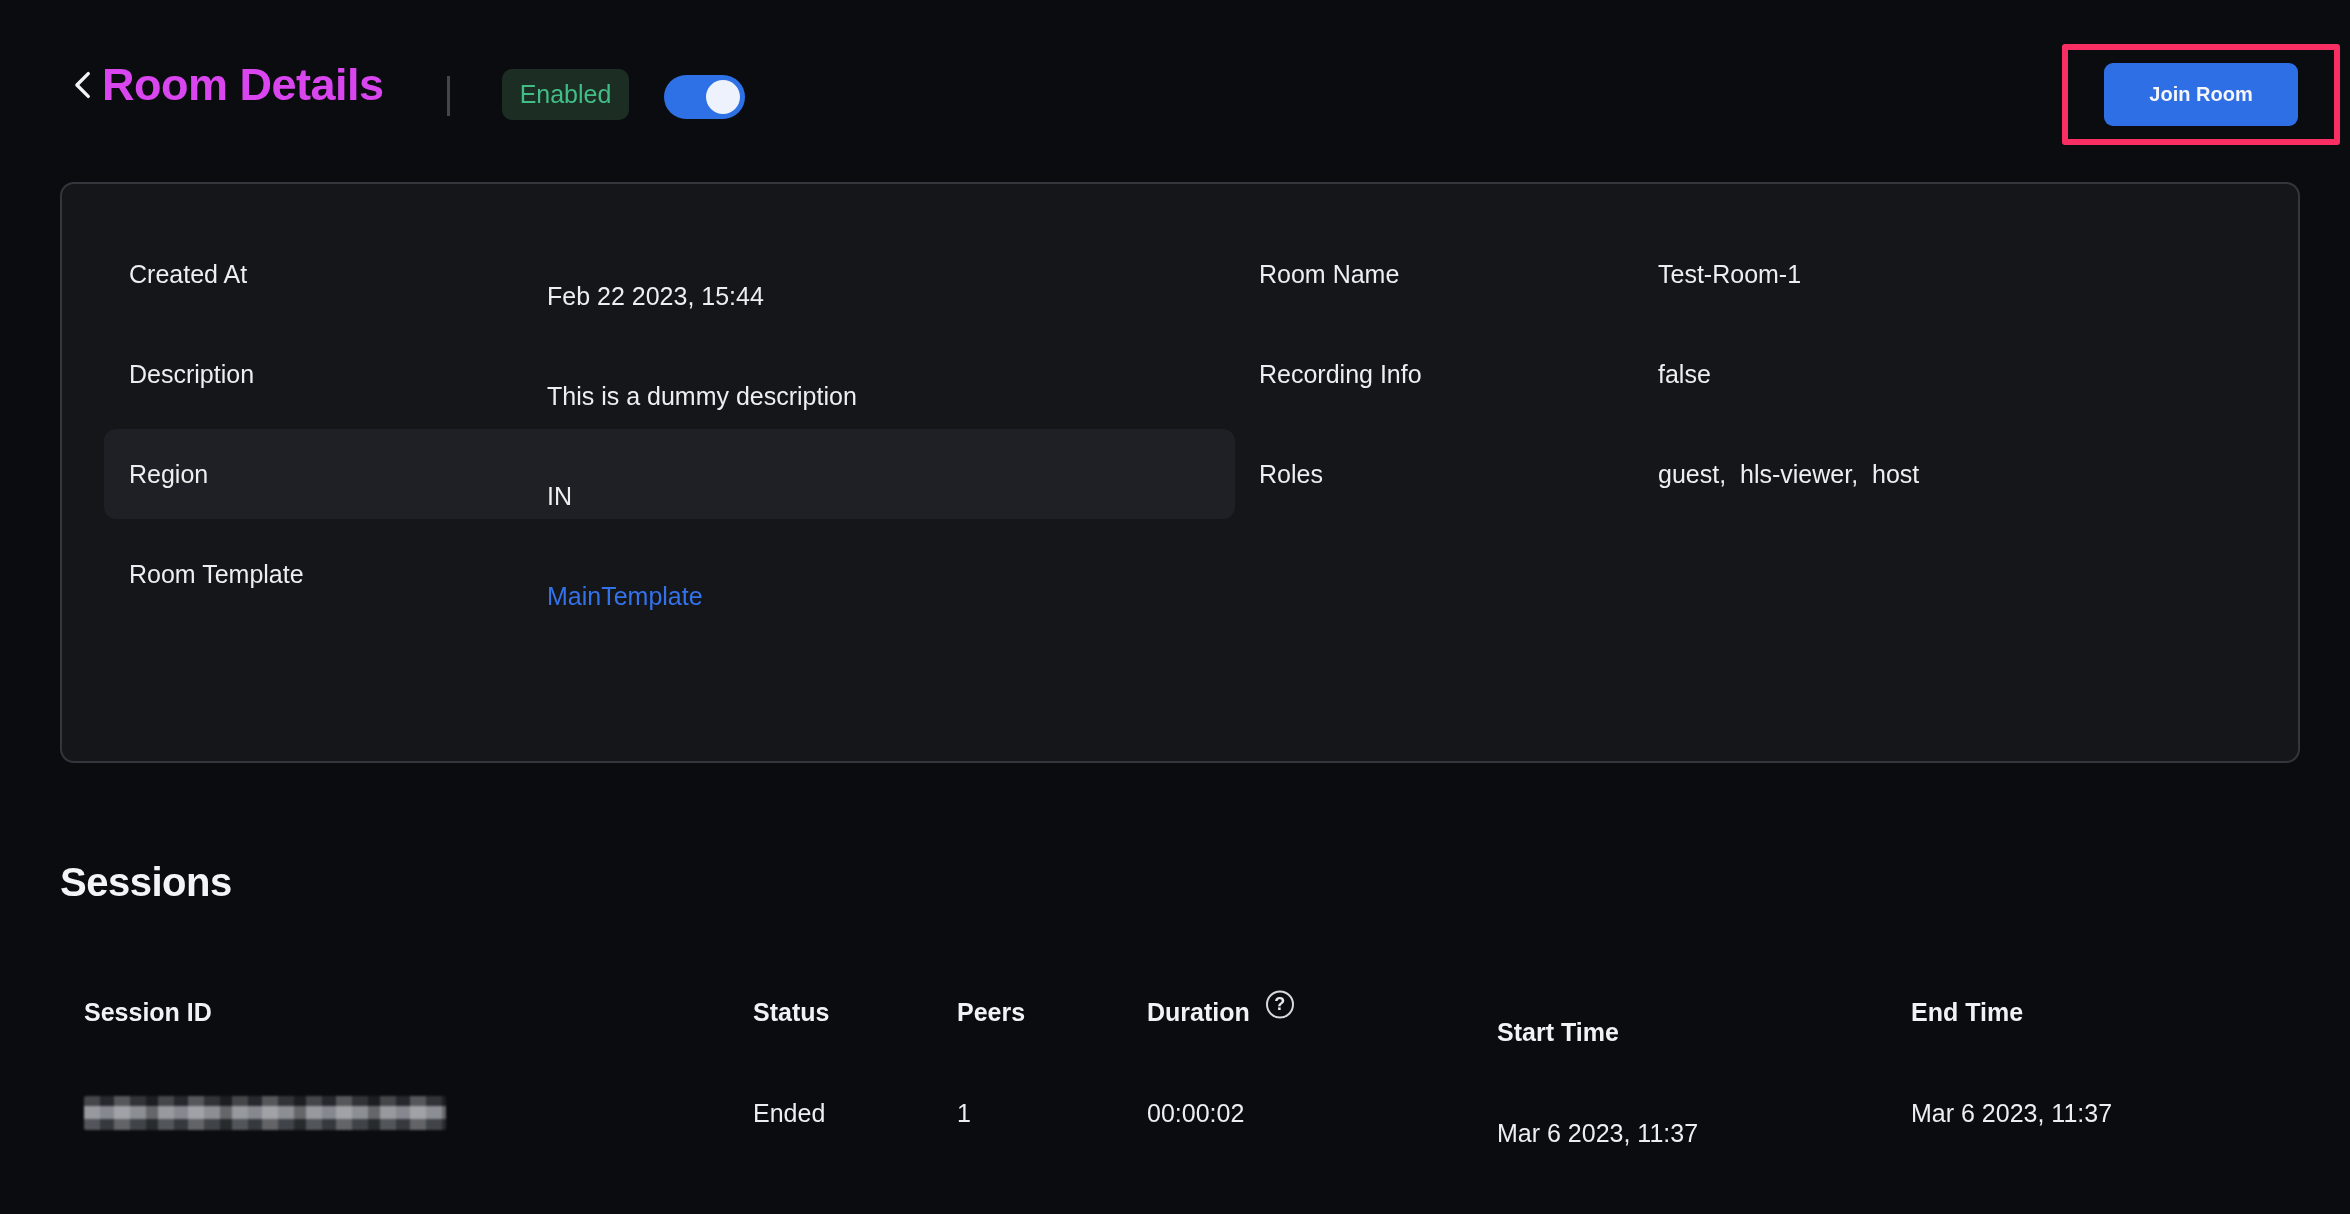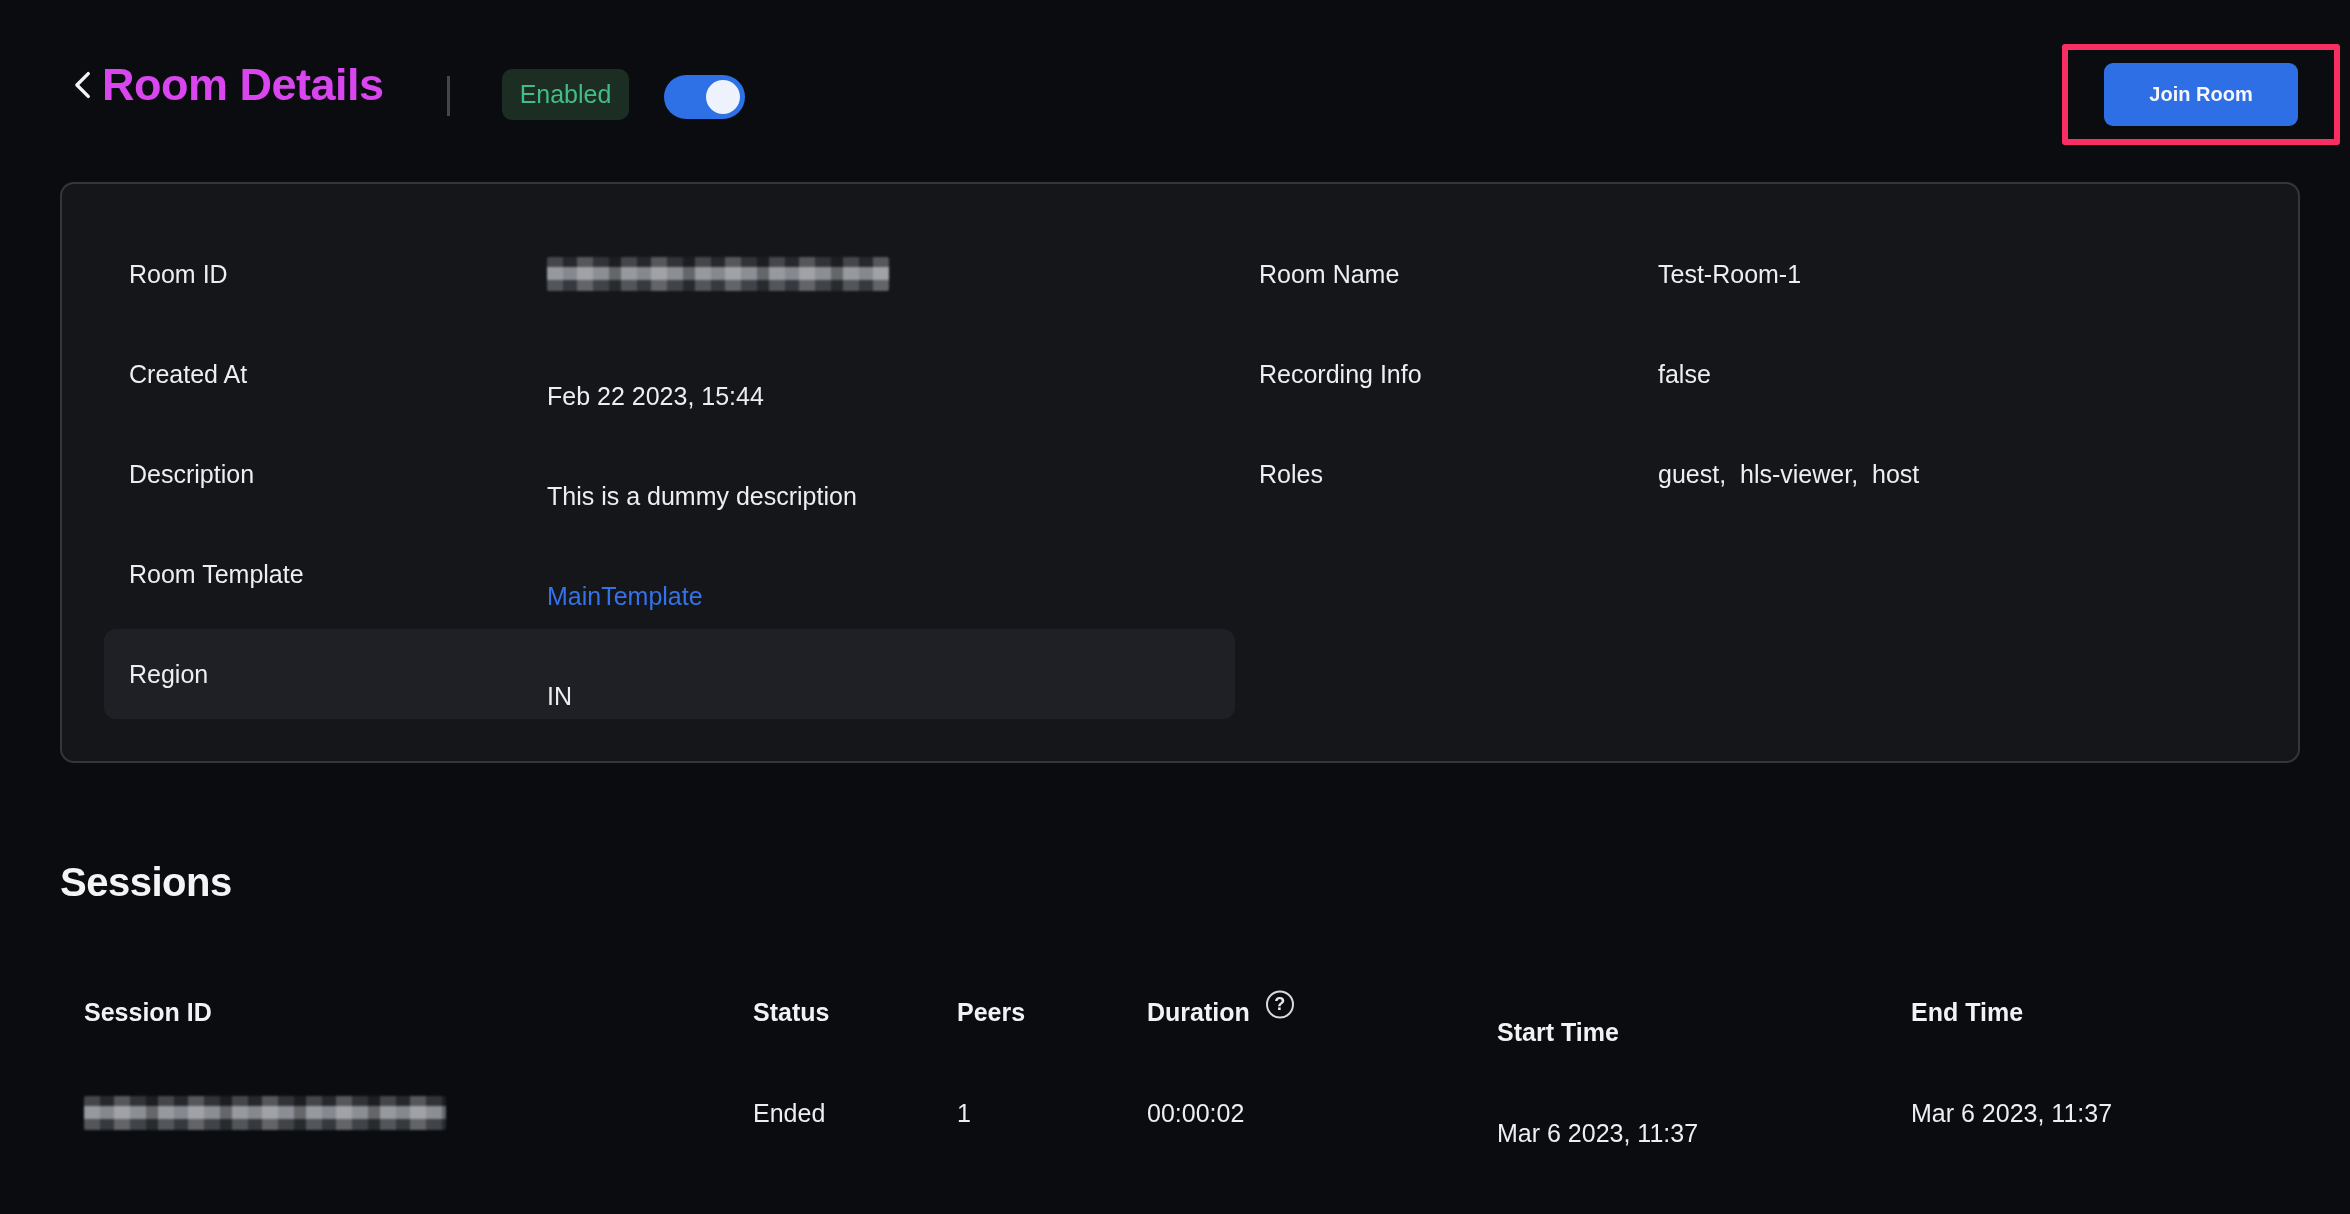--- a/index.html
+++ b/index.html
@@ -153,39 +153,35 @@
     <span class="knob"></span>
   </button>
 
   <div class="annotation-box"></div>
   <button class="join-btn">Join Room</button>
 
   <div class="details-card">
 
     <div class="col-left">
       <div class="detail-row">
-        <span class="detail-label">Room ID</span>
-        <span class="redacted room-id"></span>
-      </div>
-      <div class="detail-row">
         <span class="detail-label">Created At</span>
         <span class="detail-value">Feb 22 2023, 15:44</span>
       </div>
       <div class="detail-row">
         <span class="detail-label">Description</span>
         <span class="detail-value">This is a dummy description</span>
-      </div>
-      <div class="detail-row">
-        <span class="detail-label">Room Template</span>
-        <a class="detail-value link" href="#">MainTemplate</a>
       </div>
       <div class="detail-row">
         <span class="hl"></span>
         <span class="detail-label">Region</span>
         <span class="detail-value">IN</span>
+      </div>
+      <div class="detail-row">
+        <span class="detail-label">Room Template</span>
+        <a class="detail-value link" href="#">MainTemplate</a>
       </div>
     </div>
 
     <div class="col-right">
       <div class="detail-row">
         <span class="detail-label">Room Name</span>
         <span class="detail-value">Test-Room-1</span>
       </div>
       <div class="detail-row">
         <span class="detail-label">Recording Info</span>

